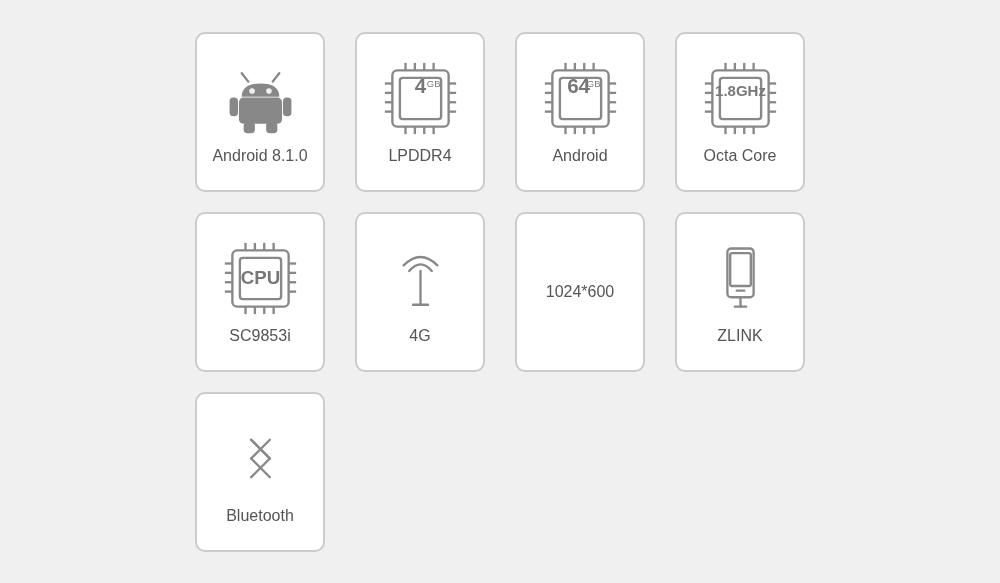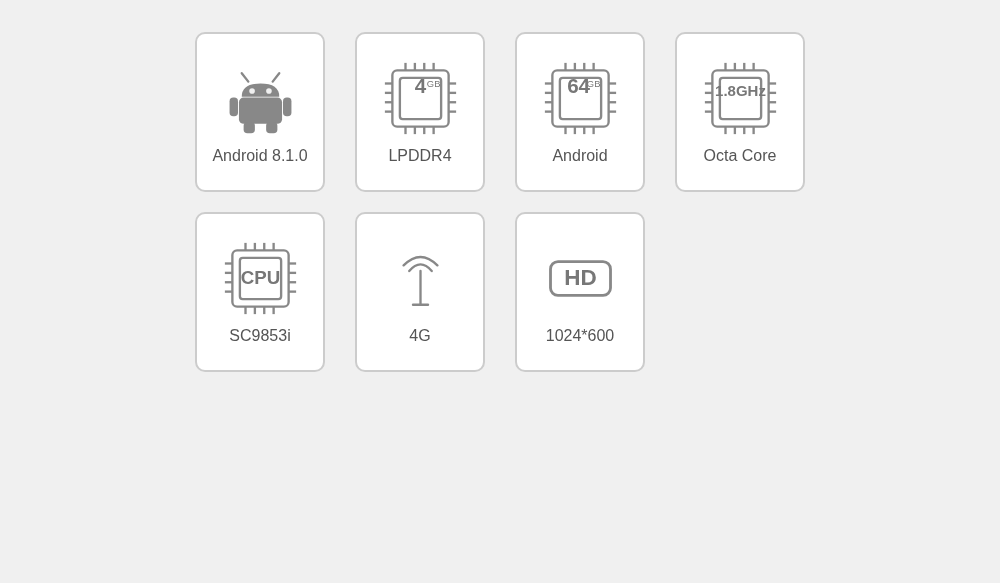--- a/index.html
+++ b/index.html
@@ -213,28 +213,53 @@
 
           <line x1="32" y1="68" x2="48" y2="68"></line>
         </g>
       </svg>
     </div>
     <div class="card-label">4G</div>
   </div>
 
 
   <div class="card">
-    <div class="card-icon">
-      <svg viewBox="0 0 80 80" width="75" height="75">
-        <g fill="none" stroke="#888" stroke-width="3">
-          <rect x="8" y="22" width="64" height="36" rx="8"></rect>
-        </g>
-        <text x="40" y="47" text-anchor="middle" font-size="24" font-weight="bold" fill="#777" font-family="Arial">HD</text>
-      </svg>
-    </div>
     <div class="card-label">1024*600</div>
   </div>
 
 
 
-
+  <div class="card">
+    <div class="card-icon">
+      <svg viewBox="0 0 80 80" width="75" height="75">
+        <g fill="none" stroke="#888" stroke-width="2.5" stroke-linecap="round">
+
+          <rect x="26" y="8" width="28" height="52" rx="4"></rect>
+
+          <line x1="36" y1="53" x2="44" y2="53"></line>
+
+          <rect x="29" y="13" width="22" height="35" rx="2"></rect>
+
+          <line x1="40" y1="60" x2="40" y2="70"></line>
+
+          <line x1="34" y1="70" x2="46" y2="70"></line>
+        </g>
+      </svg>
+    </div>
+    <div class="card-label">ZLINK</div>
+  </div>
+
+  <div class="card">
+    <div class="card-icon">
+      <svg viewBox="0 0 80 80" width="75" height="75">
+        <g fill="none" stroke="#888" stroke-width="2.5" stroke-linecap="round" stroke-linejoin="round">
+
+          <polyline points="30,20 50,40 30,60"></polyline>
+          <polyline points="50,40 30,20"></polyline>
+          <line x1="50" y1="20" x2="30" y2="40"></line>
+          <line x1="30" y1="40" x2="50" y2="60"></line>
+        </g>
+      </svg>
+    </div>
+    <div class="card-label">Bluetooth</div>
+  </div>
 
 </div>
 
 </body></html>

